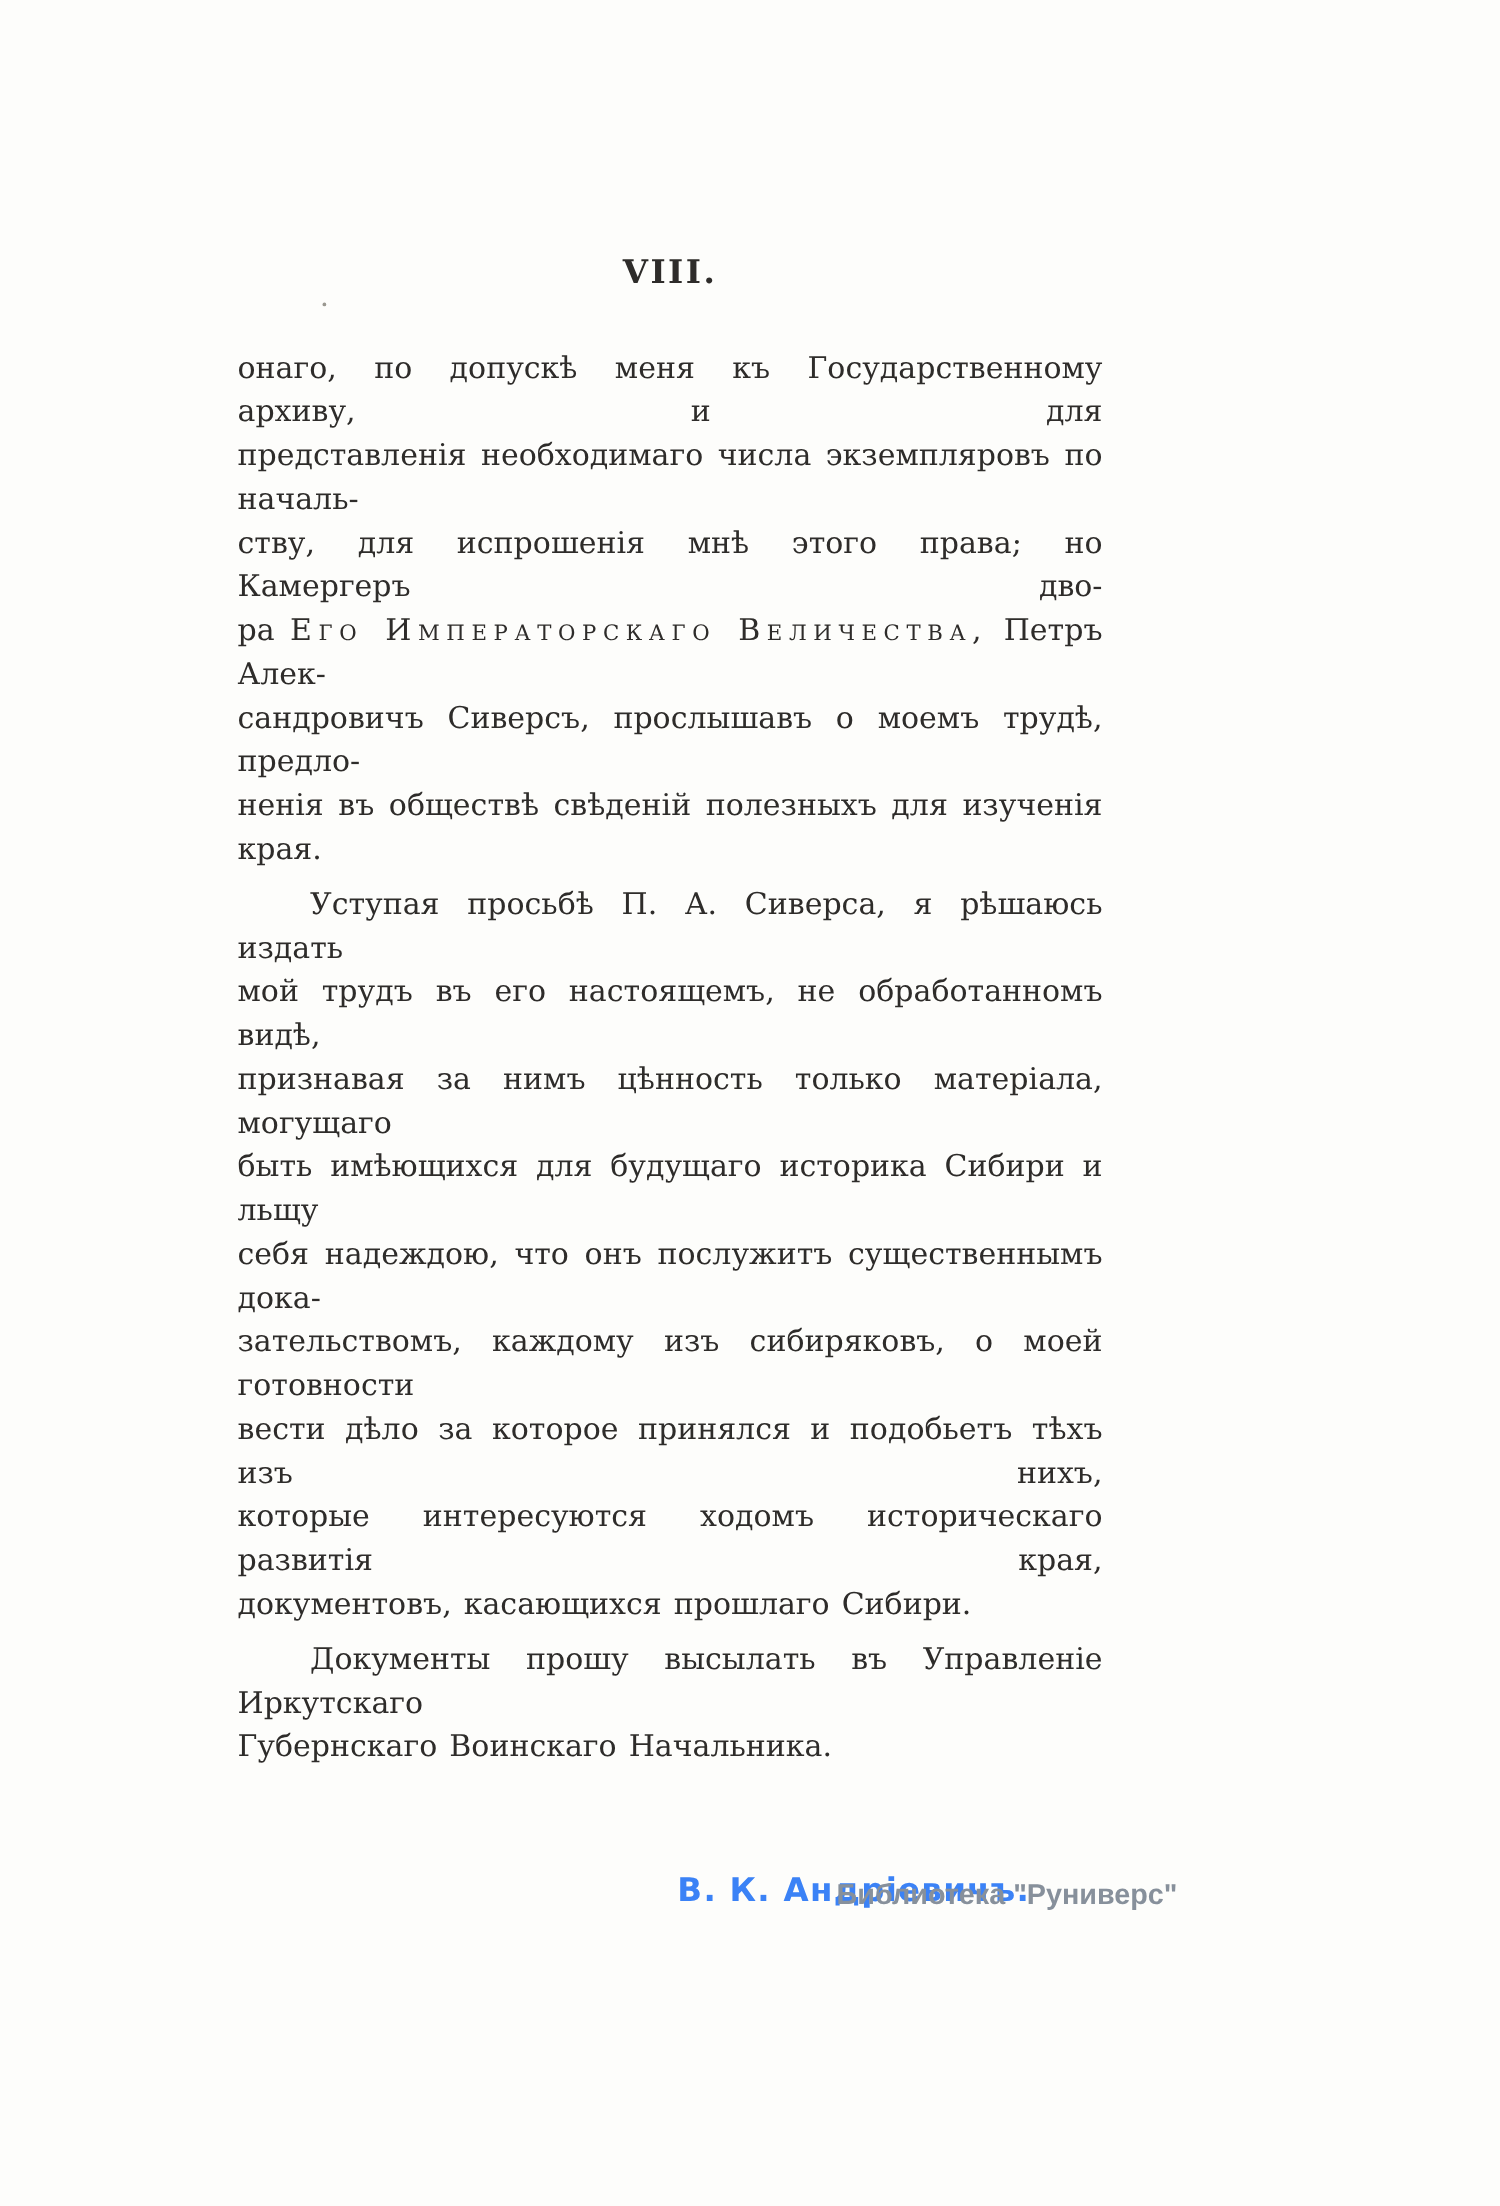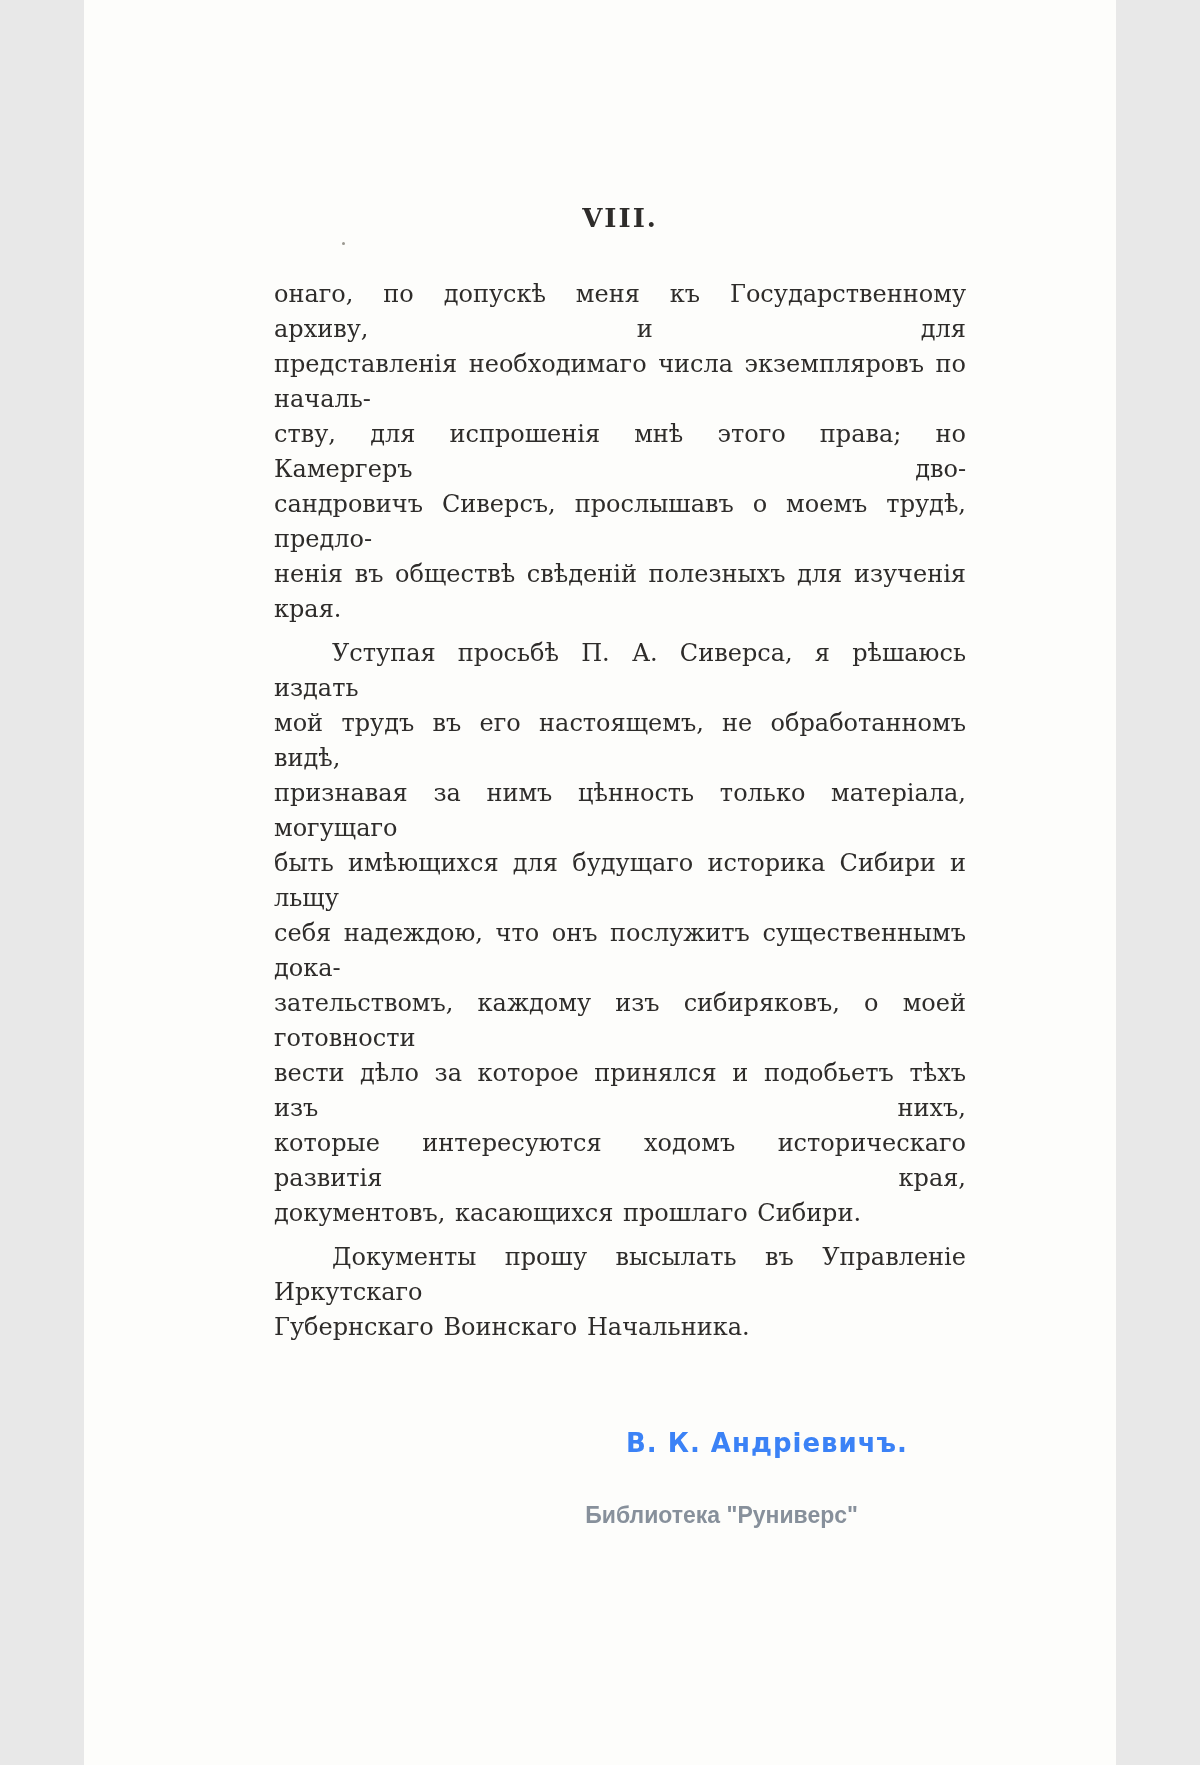--- a/index.html
+++ b/index.html
@@ -2,21 +2,21 @@
 <html><head>
 <meta charset="utf-8">
 <style>
   html, body {
     margin: 0;
     padding: 0;
     background: #e8e8e8;
   }
   .page {
     position: relative;
-    width: 1032px;
+    width: 1200px;
     height: 1765px;
     margin: 0 auto;
     background: #fdfdfb;
     overflow: hidden;
     font-family: "DejaVu Serif", serif;
     color: #2e2c2a;
   }
   .page-number {
     width: 692px;
     margin-left: 190px;
@@ -90,20 +90,25 @@
 
   <div class="page-number">VIII.</div>
   <div class="speck"></div>
 
   <div class="text-block">
 
     <div class="para">
       <div class="line">онаго, по допускѣ меня къ Государственному архиву, и для</div>
       <div class="line">представленія необходимаго числа экземпляровъ по началь-</div>
       <div class="line">ству, для испрошенія мнѣ этого права; но Камергеръ дво-</div>
+      <div class="line">
+        <span>ра</span>
+        <span class="emph">Его Императорскаго Величества,</span>
+        <span>Петръ Алек-</span>
+      </div>
       <div class="line">сандровичъ Сиверсъ, прослышавъ о моемъ трудѣ, предло-</div>
       <div class="line">ненія въ обществѣ свѣденій полезныхъ для изученія края.</div>
     </div>
 
     <div class="para">
       <div class="line indent">Уступая просьбѣ П. А. Сиверса, я рѣшаюсь издать</div>
       <div class="line">мой трудъ въ его настоящемъ, не обработанномъ видѣ,</div>
       <div class="line">признавая за нимъ цѣнность только матеріала, могущаго</div>
       <div class="line">быть имѣющихся для будущаго историка Сибири и льщу</div>
       <div class="line">себя надеждою, что онъ послужитъ существеннымъ дока-</div>

